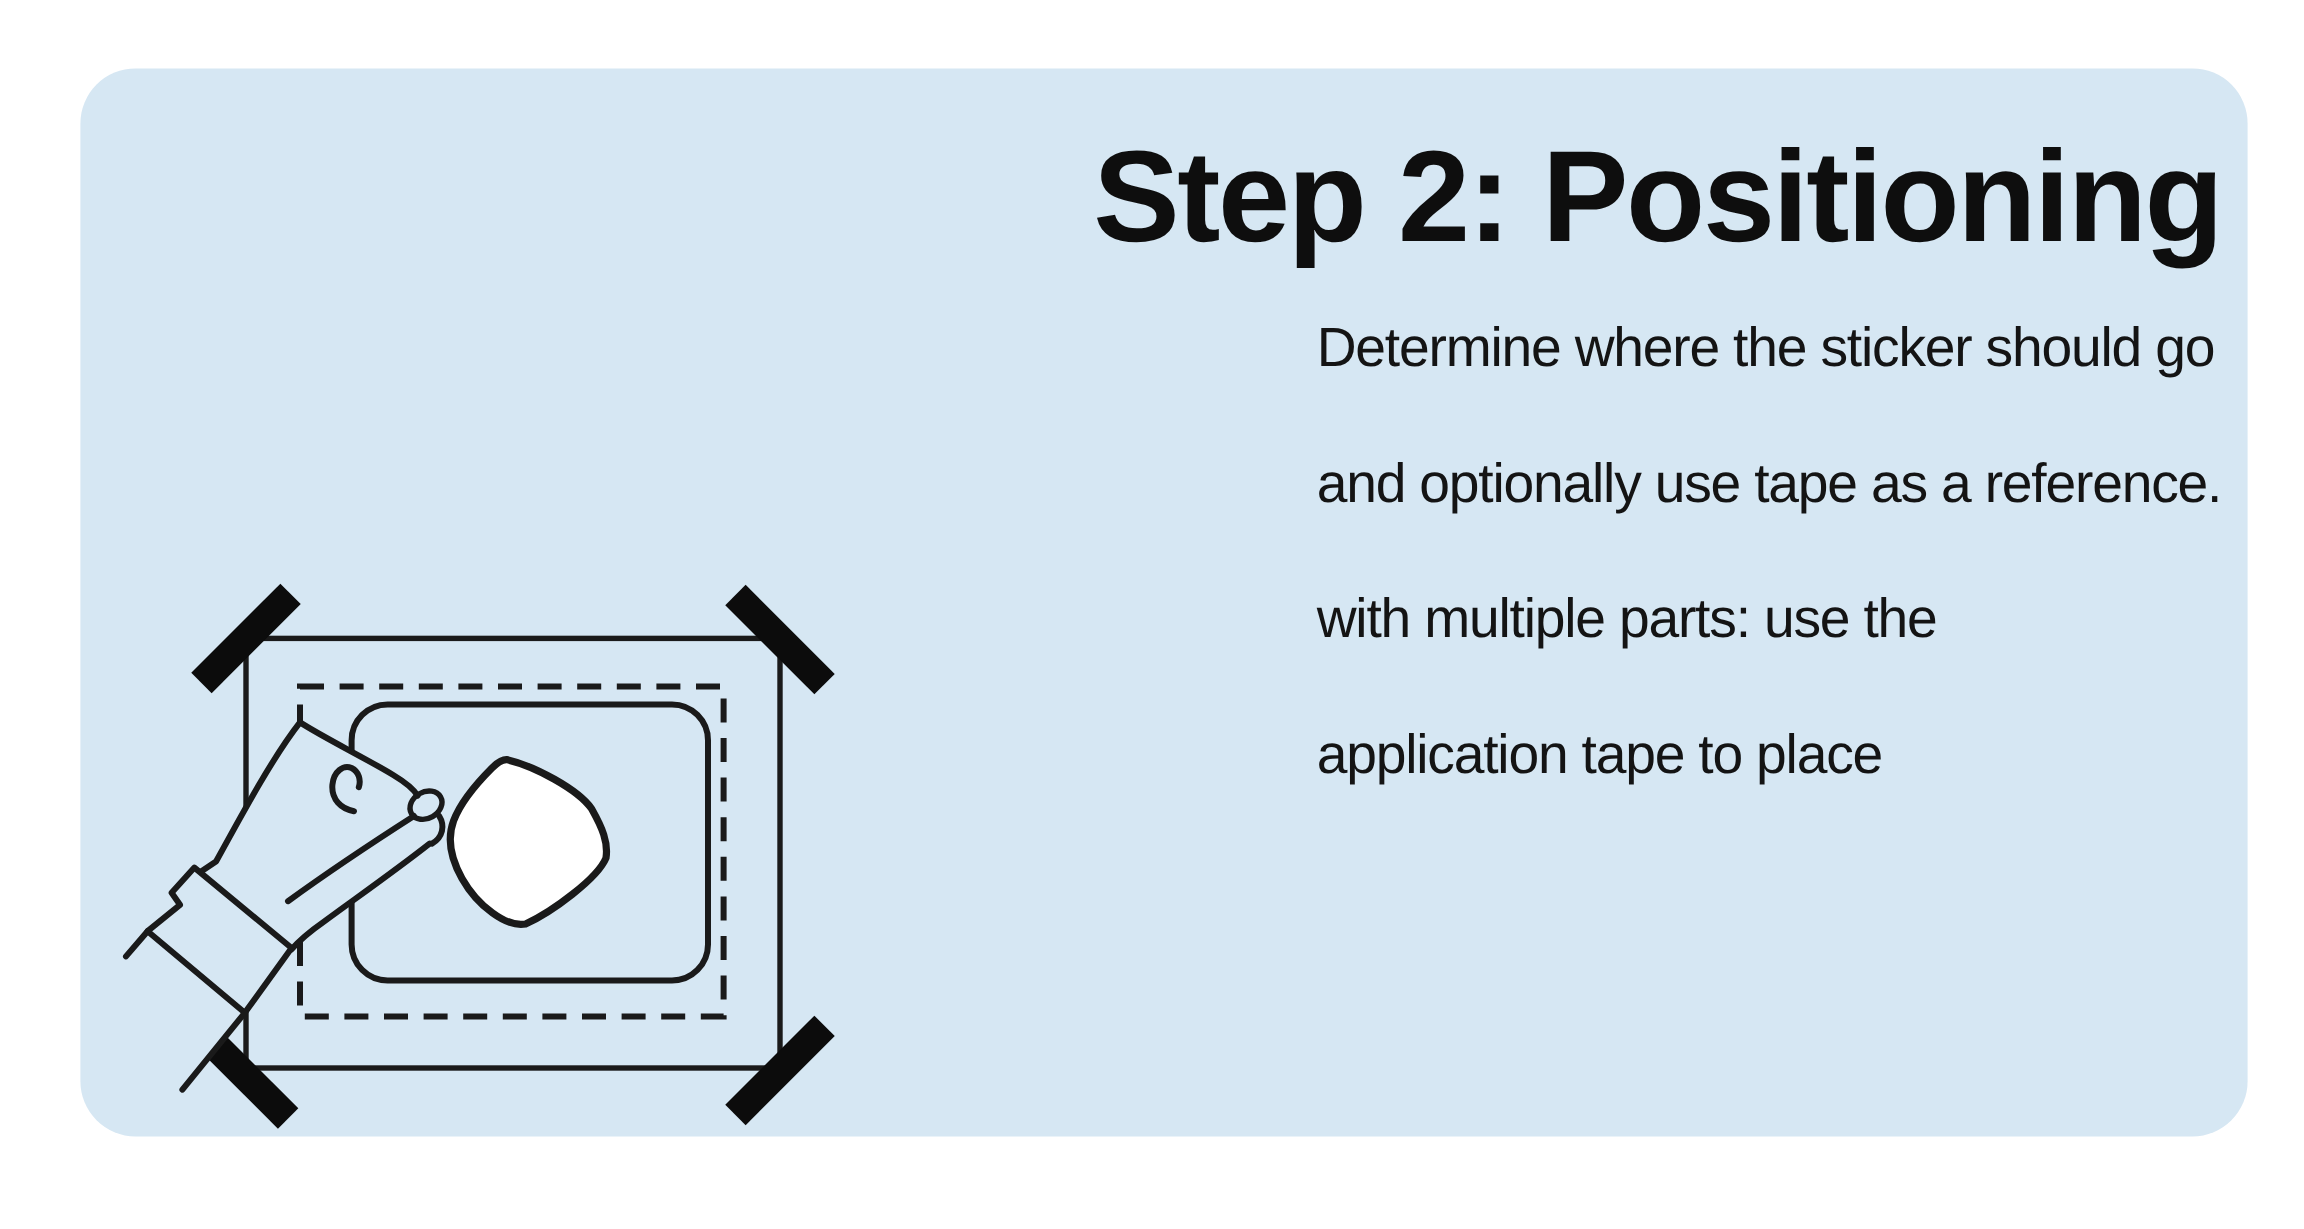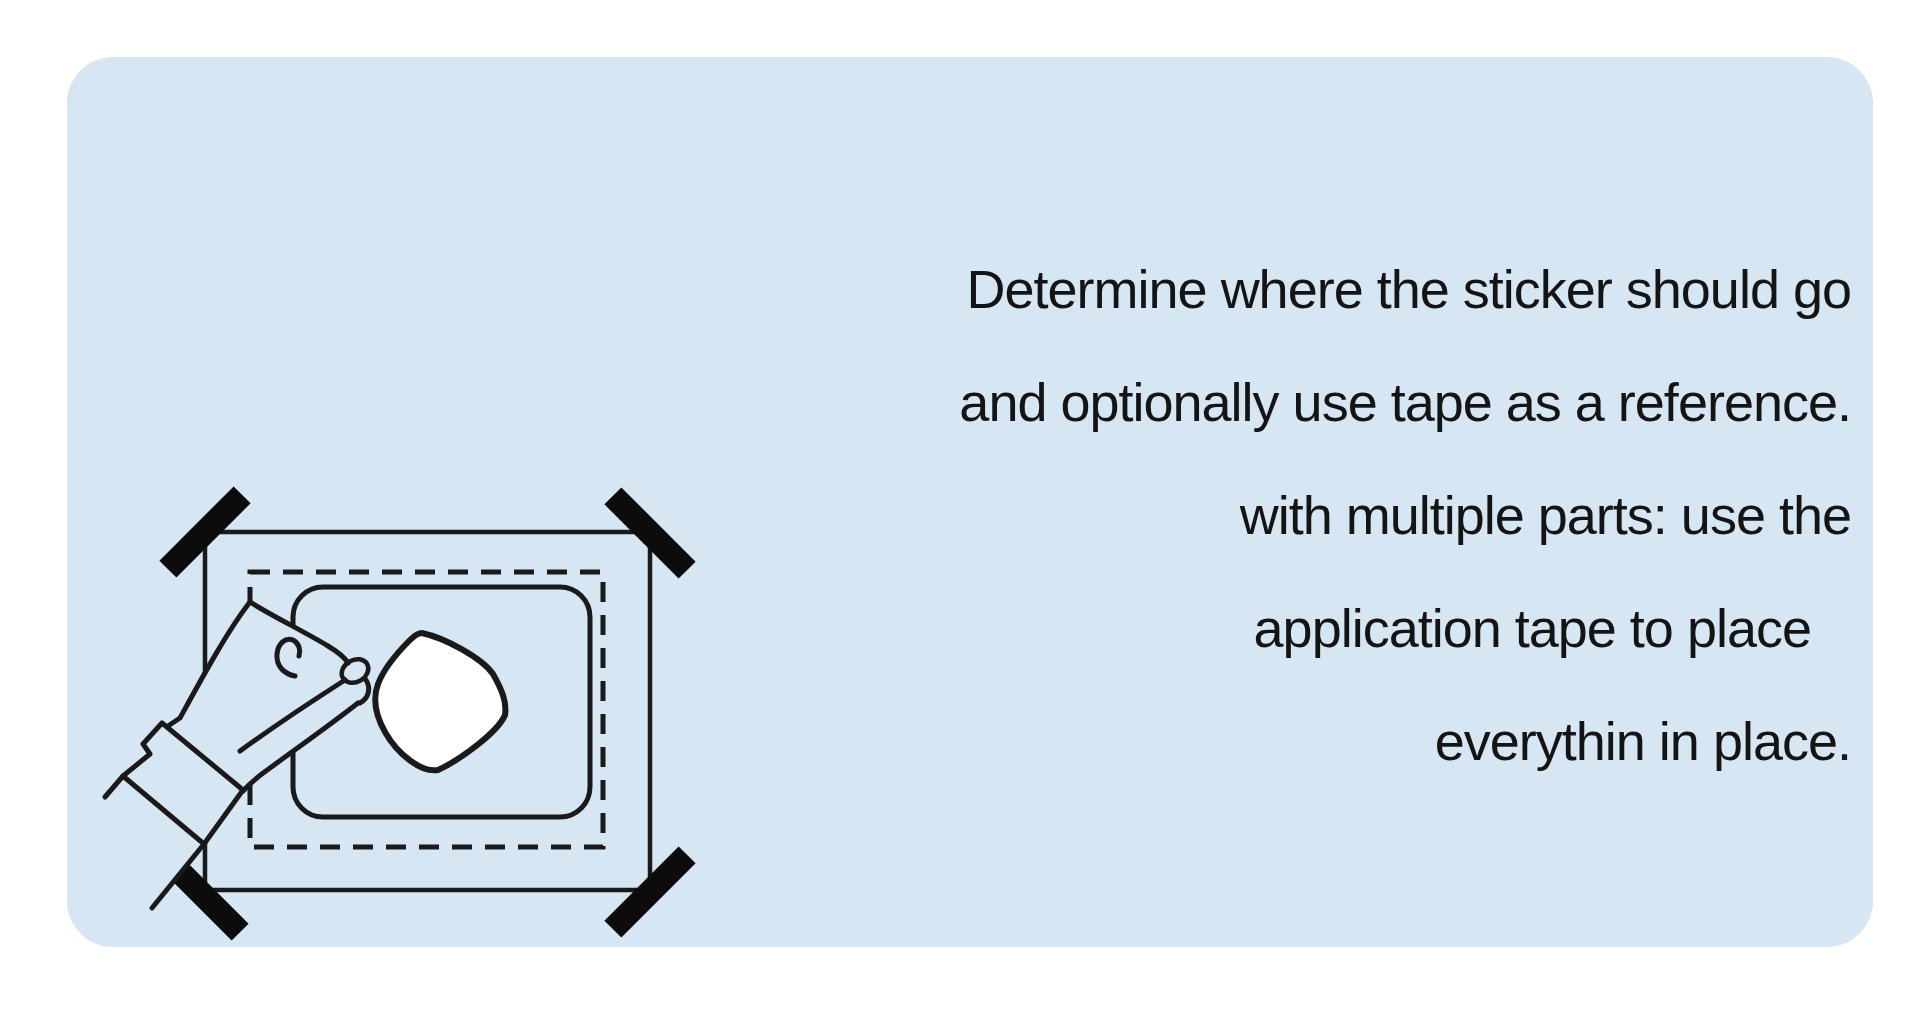--- a/index.html
+++ b/index.html
@@ -11,44 +11,44 @@
     position:absolute;left:67px;top:57px;width:1806px;height:890px;
     background:#d6e7f3;border-radius:46px;
   }
   .step-title{
     position:absolute;top:42px;right:22px;margin:0;
     font-size:108px;line-height:130px;font-weight:bold;letter-spacing:-2px;
     color:#0e0e0e;white-space:nowrap;
   }
   .step-body{
     position:absolute;top:176px;right:22px;
-    text-align:right;color:#141414;
-    font-size:54px;line-height:113px;font-weight:400;letter-spacing:-1px;
+    text-align:left;color:#141414;
+    font-size:46px;line-height:113px;font-weight:400;letter-spacing:-1px;
   }
   .step-body .line{white-space:nowrap;}
   .step-body .line.indent{padding-right:40px;}
   .illustration{
     position:absolute;left:33px;top:423px;width:620px;height:500px;
   }
   .stroke{fill:none;stroke:#1a1a1a;}
   .bgfill{fill:#d6e7f3;}
 </style>
 </head>
 <body>
 
 <div class="page">
   <div class="card">
 
+    <h1 class="step-title">Step 2: Positioning</h1>
 
     <div class="step-body">
       <div class="line">Determine where the sticker should go</div>
       <div class="line">and optionally use tape as a reference.</div>
       <div class="line">with multiple parts: use the</div>
       <div class="line indent">application tape to place</div>
-      <div class="line">everythin in place.</div>
     </div>
 
     <svg class="illustration" viewBox="0 0 620 500" xmlns="http://www.w3.org/2000/svg">
 
       <rect class="stroke" x="105" y="52" width="445" height="358" stroke-width="4.5"></rect>
 
       <g fill="#0c0c0c">
         <rect x="52.5" y="40" width="105" height="24" transform="rotate(-45 105 52)"></rect>
         <rect x="497.5" y="41" width="105" height="24" transform="rotate(45 550 53)"></rect>
         <rect x="50.5" y="403" width="105" height="24" transform="rotate(45 103 415)"></rect>

